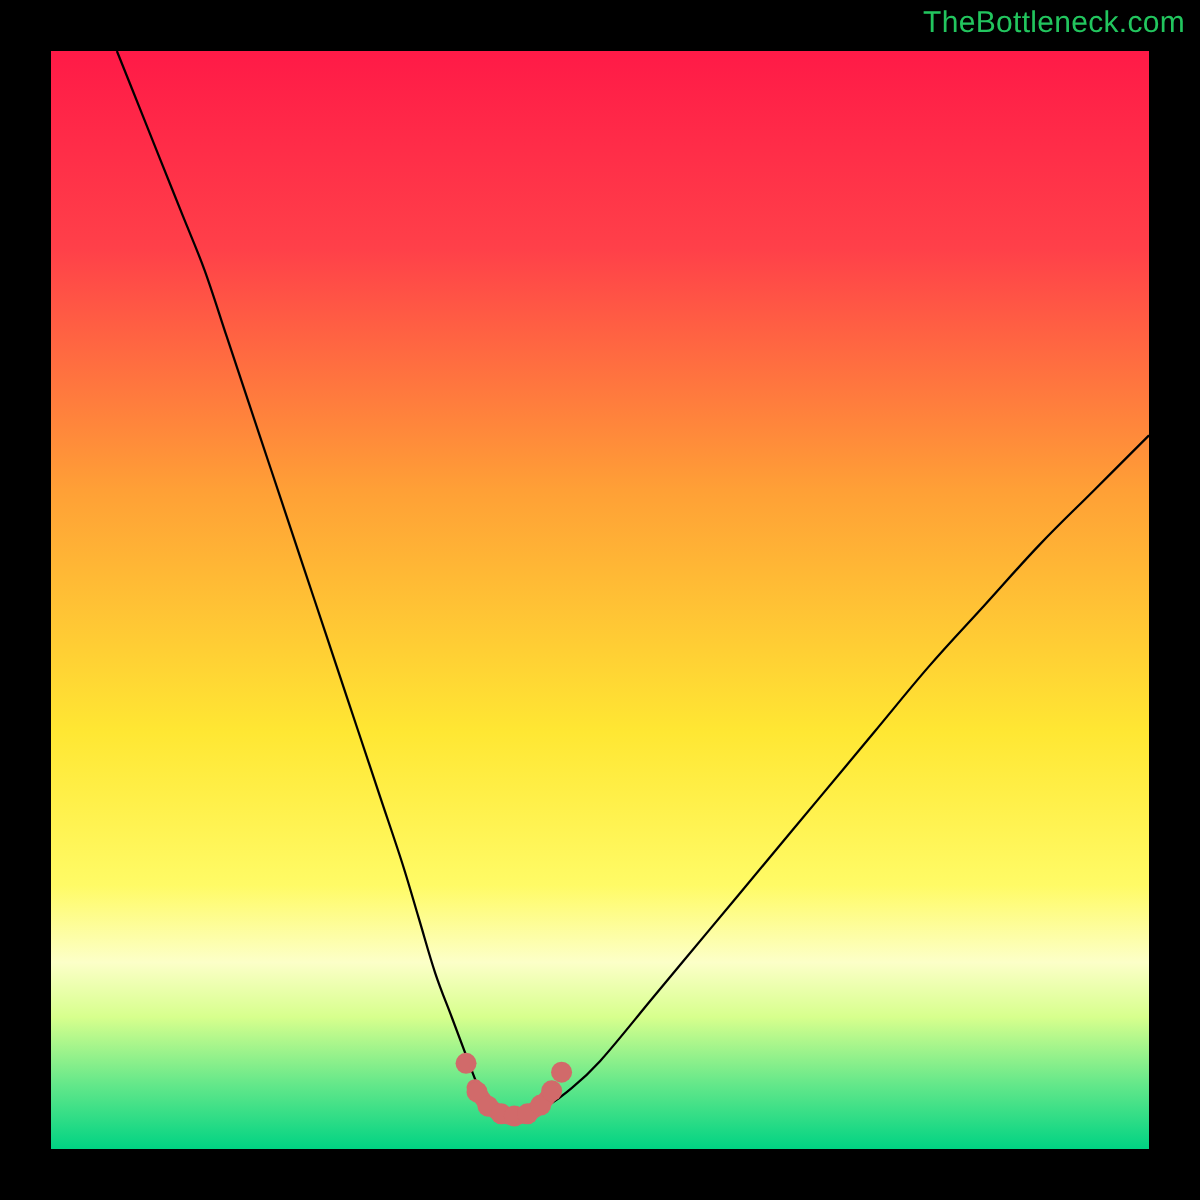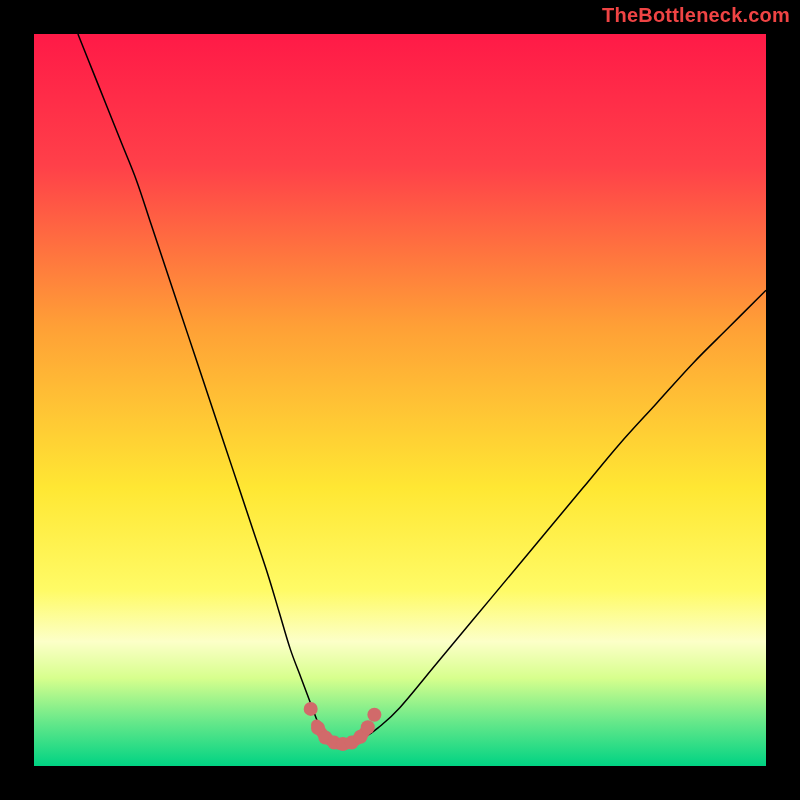--- a/index.html
+++ b/index.html
@@ -16,24 +16,24 @@
     left: 0;
     top: 0;
     width: 800px;
     height: 800px;
     background: #000;
   }
   .attribution {
     position: absolute;
     top: 4px;
     right: 10px;
-    color: #ef4444;
+    color: #22c55e;
     font-size: 20px;
     letter-spacing: 0.2px;
-    font-weight: 700;
+    font-weight: 400;
   }
   .plot {
     position: absolute;
     left: 34px;
     top: 34px;
     width: 732px;
     height: 732px;
     display: block;
   }
 </style>

